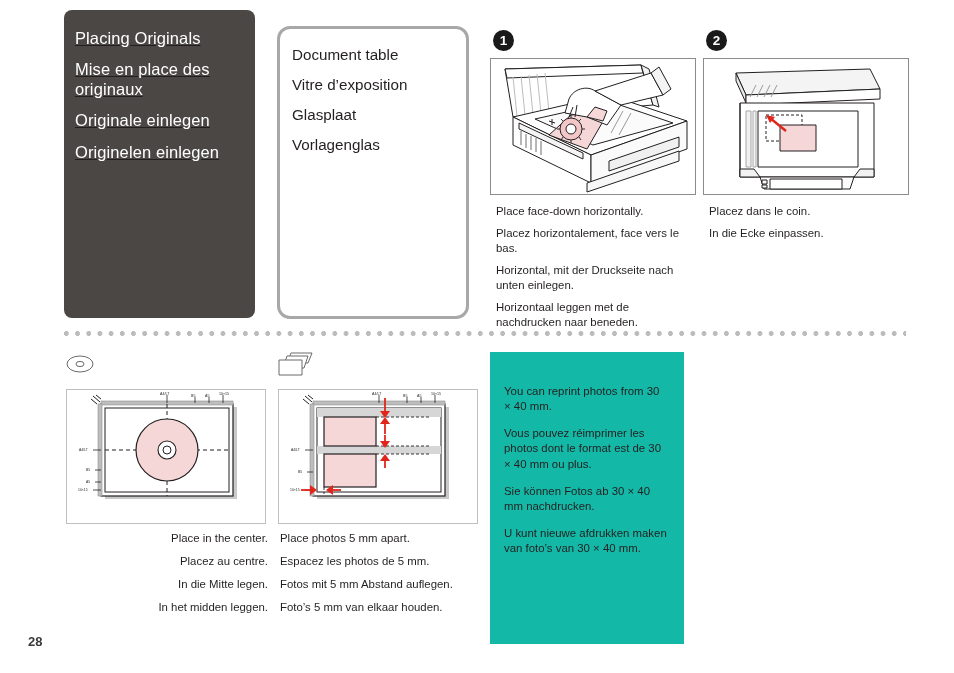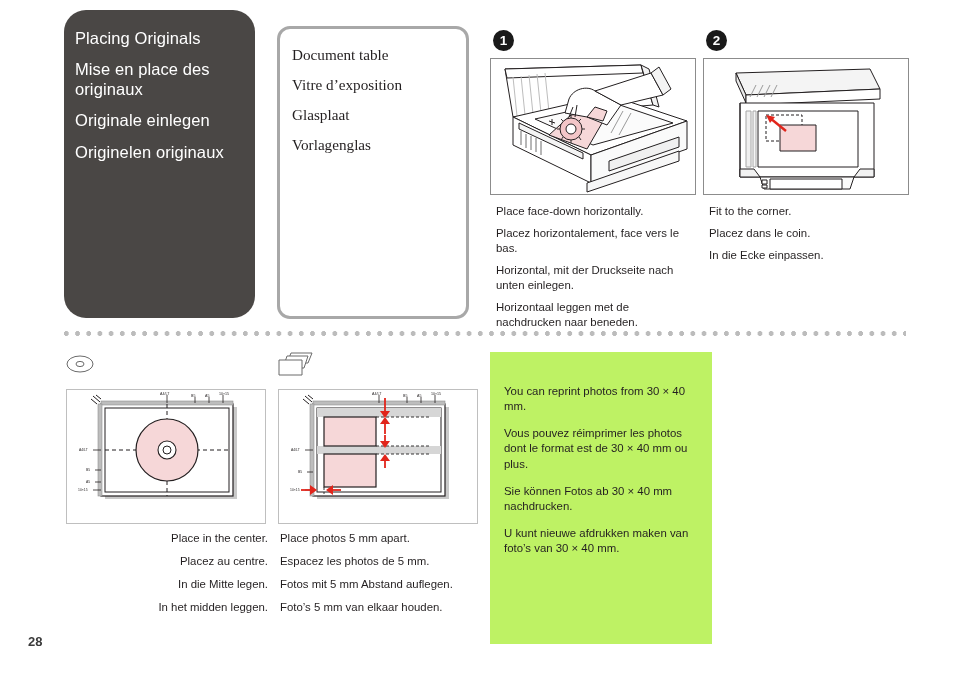--- a/index.html
+++ b/index.html
@@ -12,42 +12,42 @@
     position: relative;
     overflow: hidden;
   }
 
   
   #title-panel {
     position: absolute;
     left: 64px; top: 10px;
     width: 191px; height: 308px;
     background: #4a4745;
-    border-radius: 22px;
+    border-radius: 8px;
     padding: 18px 22px 0 11px;
+    text-decoration: underline;
   }
   .title-line {
     color: #ffffff;
     font-size: 16.5px;
     line-height: 1.22;
     margin-bottom: 11px;
     font-weight: 400;
     letter-spacing: 0.1px;
   }
 
   
   #doctable-box {
     position: absolute;
     left: 277px; top: 26px;
     width: 192px; height: 293px;
     background: #ffffff;
     border: 3px solid #a8a8a8;
     border-radius: 13px;
     padding: 16px 12px 0 12px;
-    font-family: Liberation Serif, serif;
   }
   .doc-line {
     font-size: 15.2px;
     line-height: 1.25;
     margin-bottom: 11px;
     color: #231f20;
   }
 
   
   .step-badge {
@@ -111,22 +111,22 @@
     border: 1px solid #bfbfbf;
     background: #ffffff;
   }
   #diagram-cd { left: 66px; top: 389px; width: 200px; height: 135px; }
   #diagram-photos { left: 278px; top: 389px; width: 200px; height: 135px; }
 
   
   #note-panel {
     position: absolute;
     left: 490px; top: 352px;
-    width: 222px; height: 292px;
-    background: #bef264;
+    width: 194px; height: 292px;
+    background: #14b8a6;
     padding: 32px 16px 0 14px;
   }
   .note-line {
     font-size: 11.4px;
     line-height: 1.33;
     margin-bottom: 12px;
     color: #231f20;
   }
 
   
@@ -138,21 +138,21 @@
     color: #3b3b3b;
   }
 </style>
 </head>
 <body>
 
 <div id="title-panel">
   <div class="title-line">Placing Originals</div>
   <div class="title-line">Mise en place des originaux</div>
   <div class="title-line">Originale einlegen</div>
-  <div class="title-line">Originelen originaux</div>
+  <div class="title-line">Originelen einlegen</div>
 </div>
 
 <div id="doctable-box">
   <div class="doc-line">Document table</div>
   <div class="doc-line">Vitre d’exposition</div>
   <div class="doc-line">Glasplaat</div>
   <div class="doc-line">Vorlagenglas</div>
 </div>
 
 <div class="step-badge" id="badge-1">1</div>
@@ -276,21 +276,20 @@
 </div>
 
 <div class="caption-block" id="cap-1">
   <div class="cap-line">Place face-down horizontally.</div>
   <div class="cap-line">Placez horizontalement, face vers le bas.</div>
   <div class="cap-line">Horizontal, mit der Druckseite nach unten einlegen.</div>
   <div class="cap-line">Horizontaal leggen met de nachdrucken naar beneden.</div>
 </div>
 
 <div class="caption-block" id="cap-2">
-  <div class="cap-line">Fit to the corner.</div>
   <div class="cap-line">Placez dans le coin.</div>
   <div class="cap-line">In die Ecke einpassen.</div>
 </div>
 
 <div id="divider"></div>
 
 <div class="media-icon" id="icon-cd">
   <svg width="30" height="24" viewBox="0 0 30 24">
     <ellipse cx="15" cy="12" rx="13" ry="8" fill="#ffffff" stroke="#6b6b6b" stroke-width="1"></ellipse>
     <ellipse cx="15" cy="12" rx="4" ry="2.6" fill="#ffffff" stroke="#6b6b6b" stroke-width="1"></ellipse>

